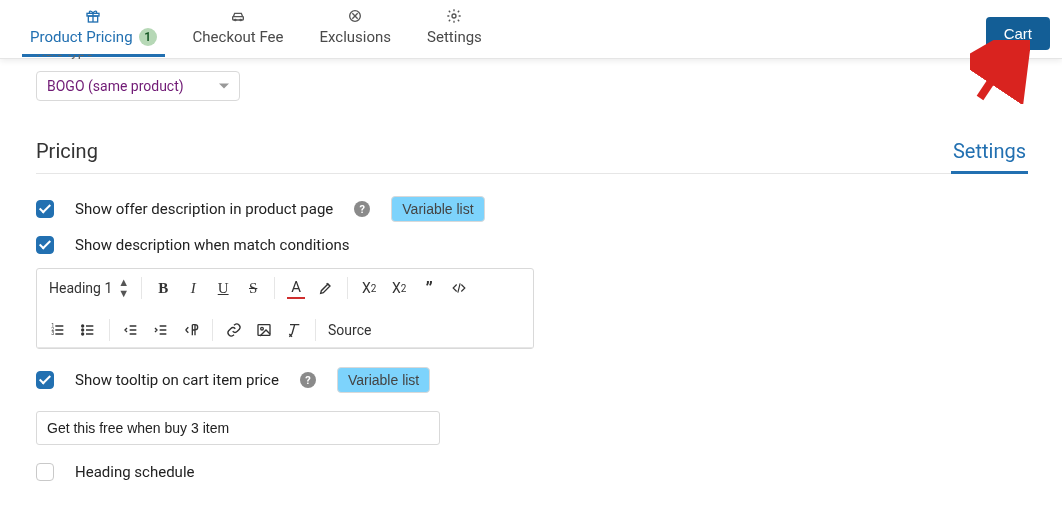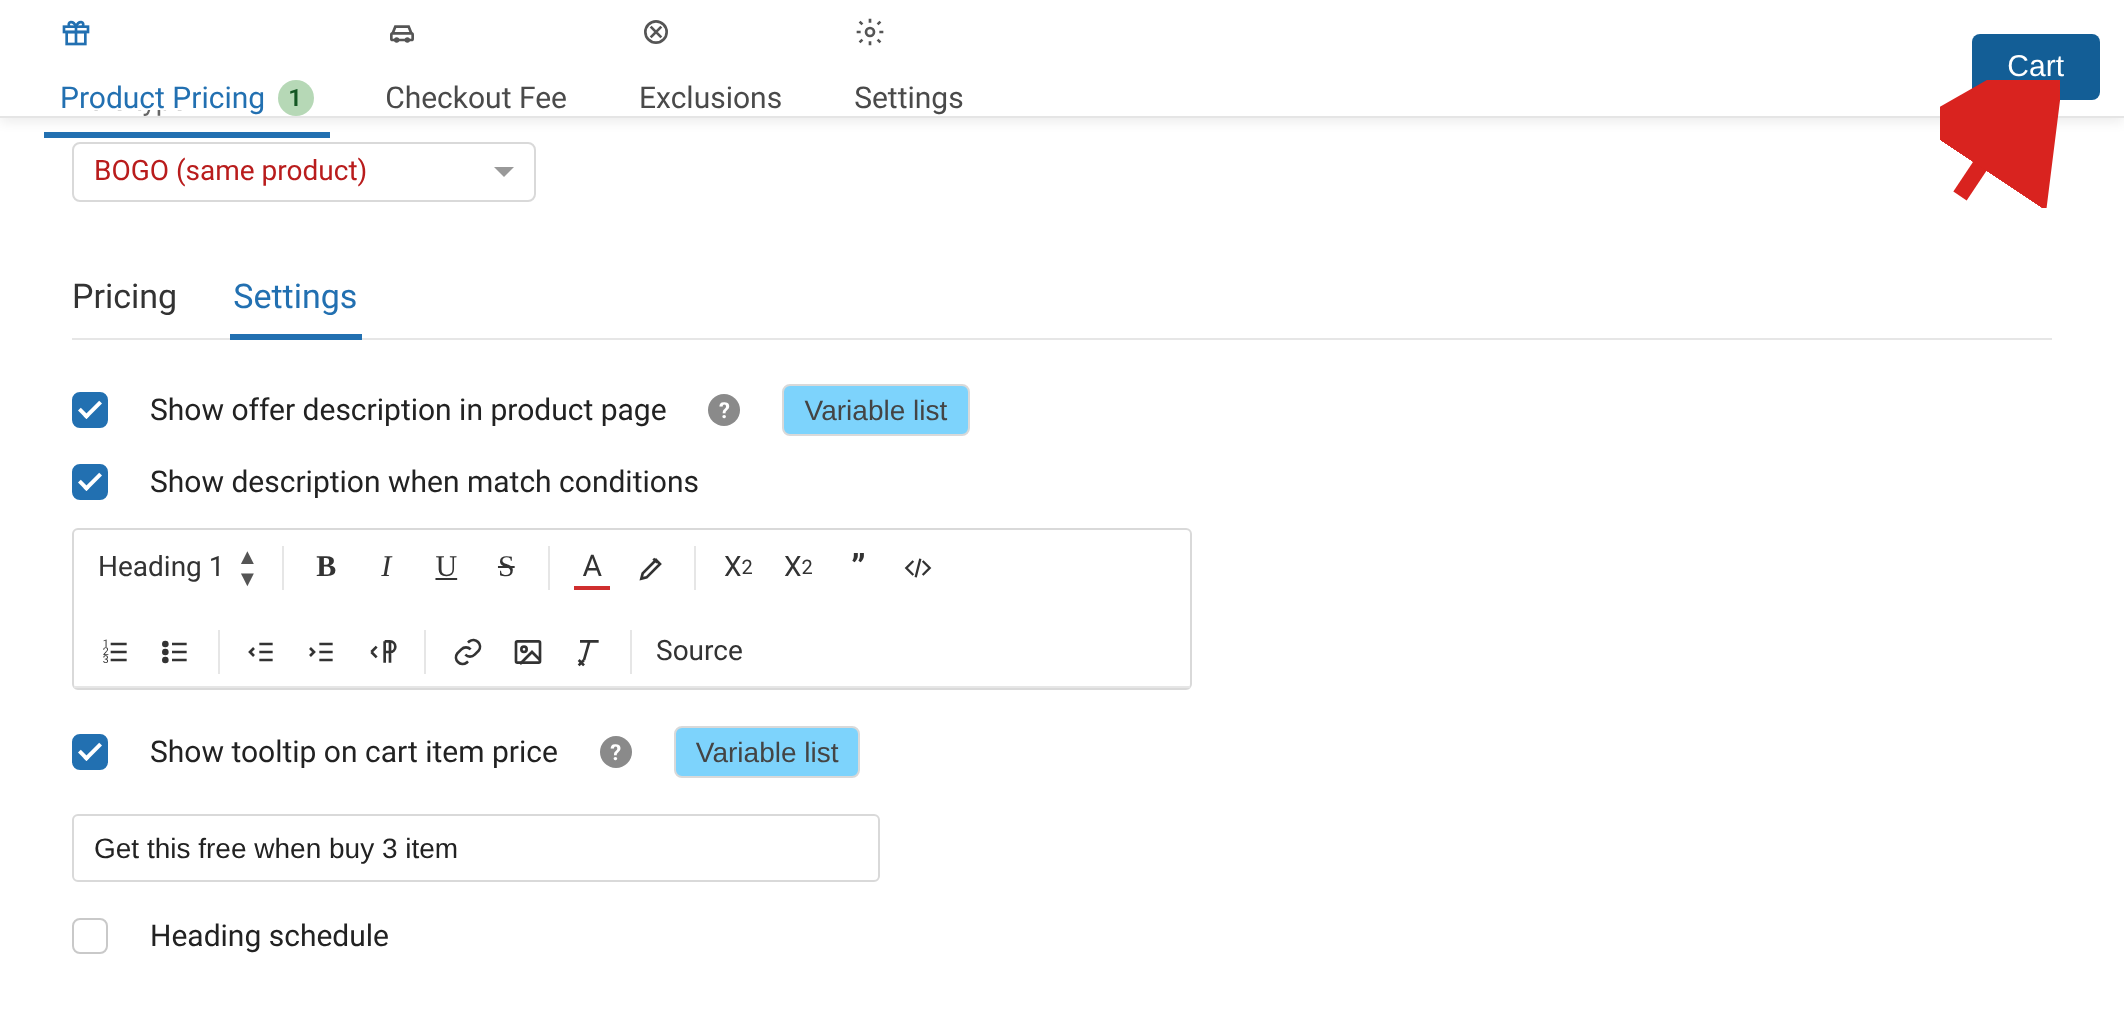--- a/index.html
+++ b/index.html
@@ -16,22 +16,22 @@
       align-items: flex-start;
       padding: 8px 12px 0 12px;
       border-bottom: 1px solid #e5e5e5;
       box-shadow: 0 2px 6px rgba(0,0,0,0.08);
       position: relative;
       height: 59px;
     }
     .topnav-item {
       display: flex;
       flex-direction: column;
-      align-items: flex-start;
-      gap: 16px;
+      align-items: center;
+      gap: 4px;
       padding: 0 18px 10px 18px;
       color: #4a4a4a;
       cursor: pointer;
       font-size: 15px;
       position: relative;
     }
     .topnav-item.active {
       color: #2270b1;
     }
     .topnav-item.active::after {
@@ -69,42 +69,43 @@
     }
     
     .content { padding: 0 36px 30px 36px; }
     .rule-type-label {
       color:#666; font-size:14px; margin-top:-4px; overflow:hidden; height:10px;
       position:relative;
     }
     .rule-type-label span { position: relative; top:-12px; }
     .select-rule {
       margin-top: 6px;
-      width: 232px;
+      width: 204px;
       border: 1px solid #d9d9d9;
       border-radius: 4px;
       padding: 6px 28px 6px 10px;
-      color: #b91c1c;
+      color: #701a75;
       background: #fff;
       position: relative;
       cursor: pointer;
     }
     .select-rule::after {
       content: "";
       position: absolute; right: 10px; top: 50%; transform: translateY(-50%);
       border-left: 5px solid transparent; border-right: 5px solid transparent;
       border-top: 5px solid #999;
     }
     
     .subtabs {
       display: flex;
-      gap: 28px;
+      gap: 12px;
       border-bottom: 1px solid #e6e6e6;
       margin-top: 28px;
-      font-size: 17px;
+      font-size: 20px;
+      justify-content: space-between;
     }
     .subtab {
       padding: 10px 0 10px 0;
       cursor: pointer;
       color: #333;
       position: relative;
     }
     .subtab.active {
       color: #2270b1;
     }
@@ -142,21 +143,21 @@
       cursor: pointer;
     }
     .chip-btn {
       border: 1px solid #d9d9d9; border-radius: 4px;
       background: #7dd3fc; color: #444;
       padding: 4px 10px; font-size: 14px;
       cursor: pointer;
     }
     
     .editor {
-      width: 560px;
+      width: 498px;
       border: 1px solid #d9d9d9;
       border-radius: 3px;
       margin: 4px 0 18px 0;
     }
     .editor-toolbar {
       display: flex; flex-wrap: wrap; align-items: center;
       gap: 12px;
       padding: 8px 12px 6px 12px;
       border-bottom: 1px solid #e6e6e6;
       font-size: 15px;

